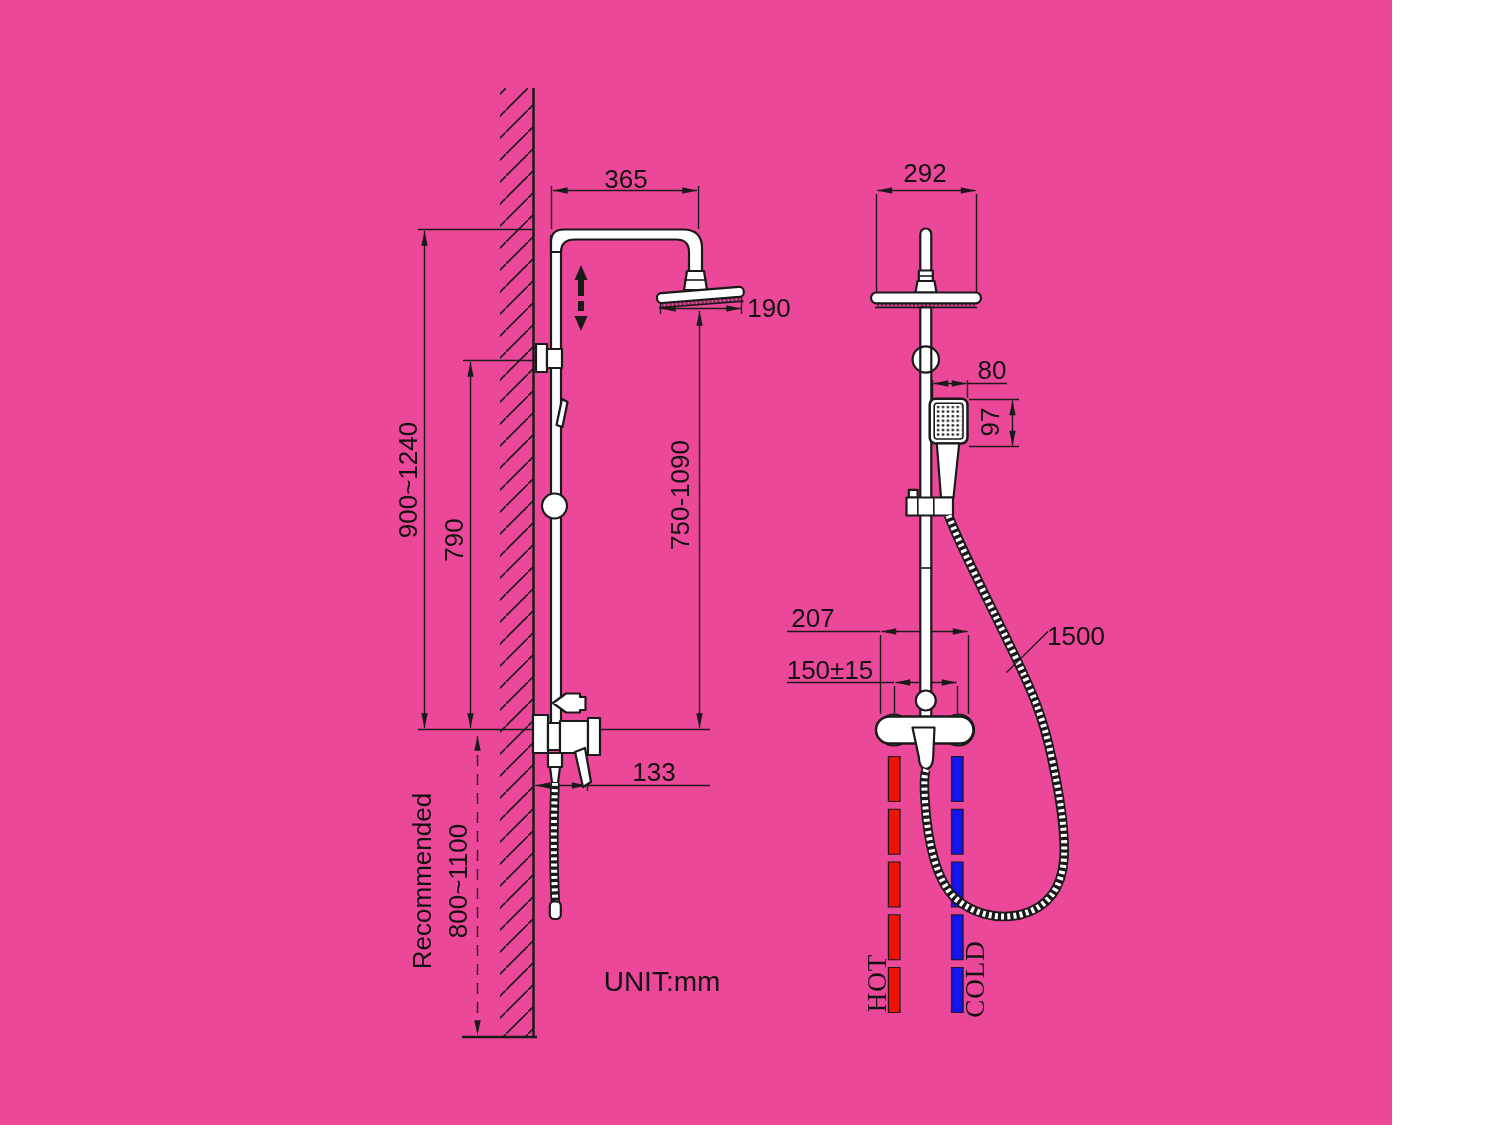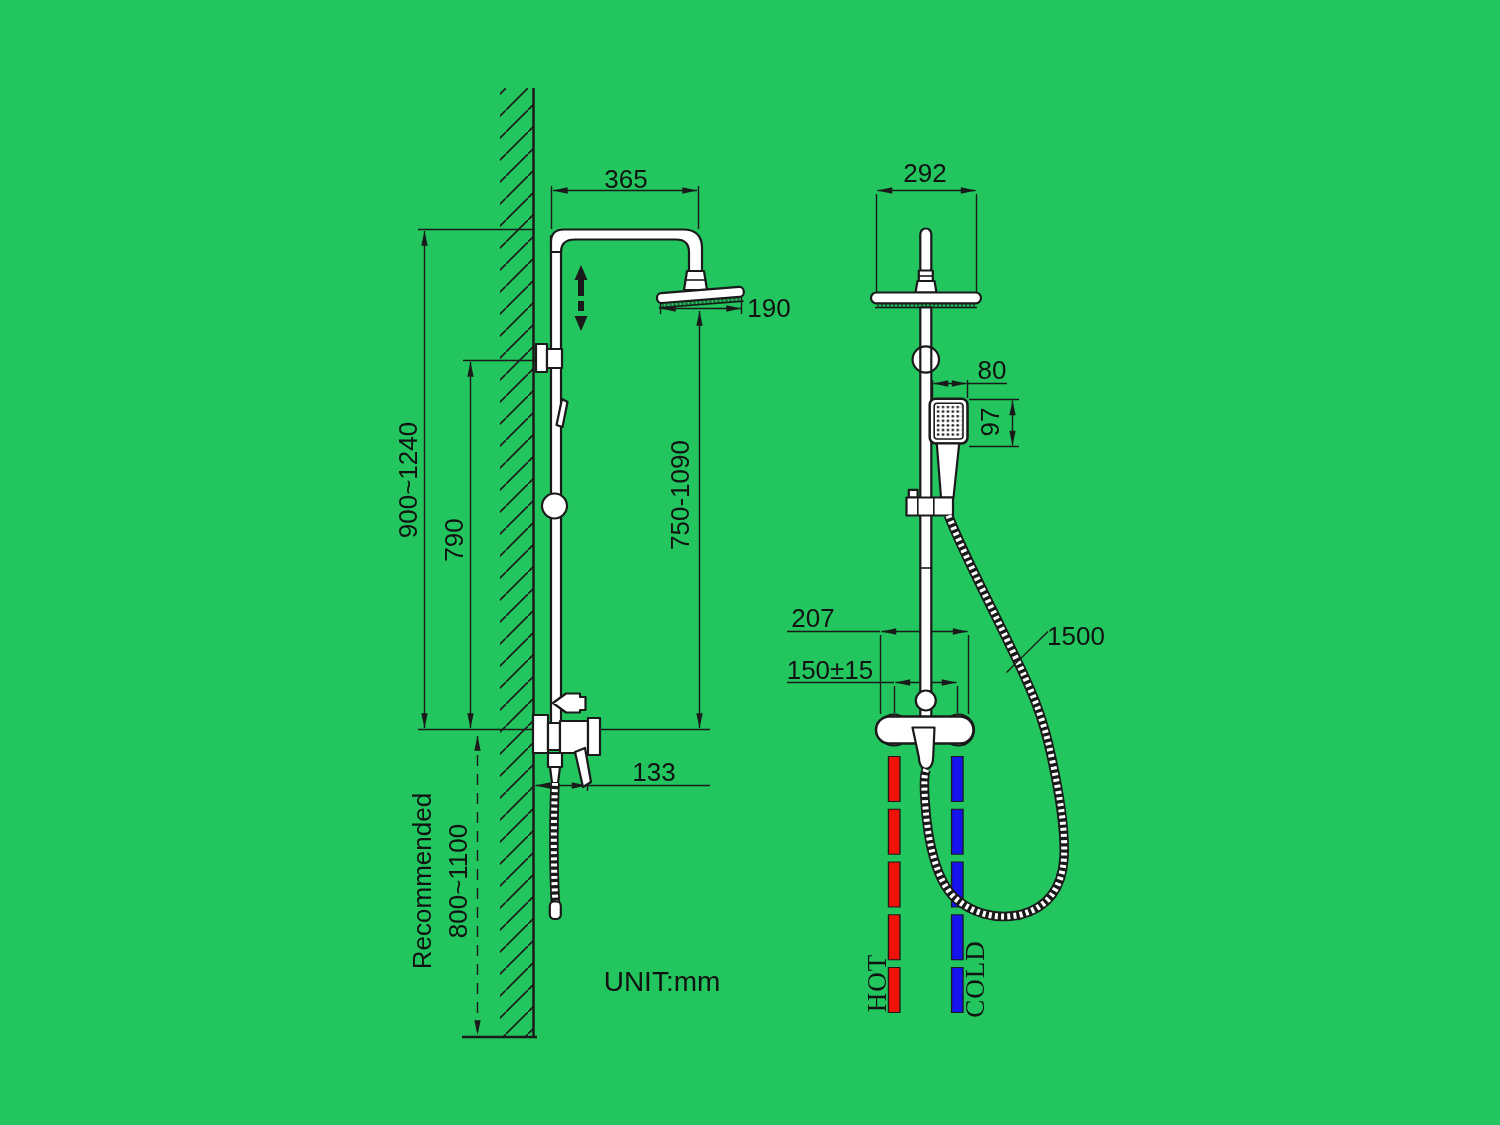--- a/index.html
+++ b/index.html
@@ -1,16 +1,16 @@
 <!DOCTYPE html>
 <html><head>
 <meta charset="utf-8">
 <style>
   html,body{margin:0;padding:0;background:#ffffff;}
-  .stage{width:1500px;height:1125px;background:#22c55e;position:relative;overflow:hidden;}
+  .stage{width:1392px;height:1125px;background:#ec4899;position:relative;overflow:hidden;}
   svg{display:block;}
   .outline{fill:#ffffff;stroke:#1a1a1a;stroke-width:2.2;stroke-linejoin:round;}
   .outline-thick{fill:#ffffff;stroke:#1a1a1a;stroke-width:2.5;stroke-linejoin:round;}
   .nofill{fill:none;stroke:#1a1a1a;stroke-width:2.2;}
   .thin{fill:none;stroke:#1a1a1a;stroke-width:1.4;}
   .thin2{fill:none;stroke:#1a1a1a;stroke-width:1.6;}
   .heavy{fill:none;stroke:#1a1a1a;stroke-width:2.5;}
   .dim{fill:none;stroke:#1a1a1a;stroke-width:1.4;marker-start:url(#arw);marker-end:url(#arw);}
   .solid{fill:#1a1a1a;stroke:none;}
   .dimtxt{font-family:"Liberation Sans",sans-serif;font-size:26px;fill:#121212;}

